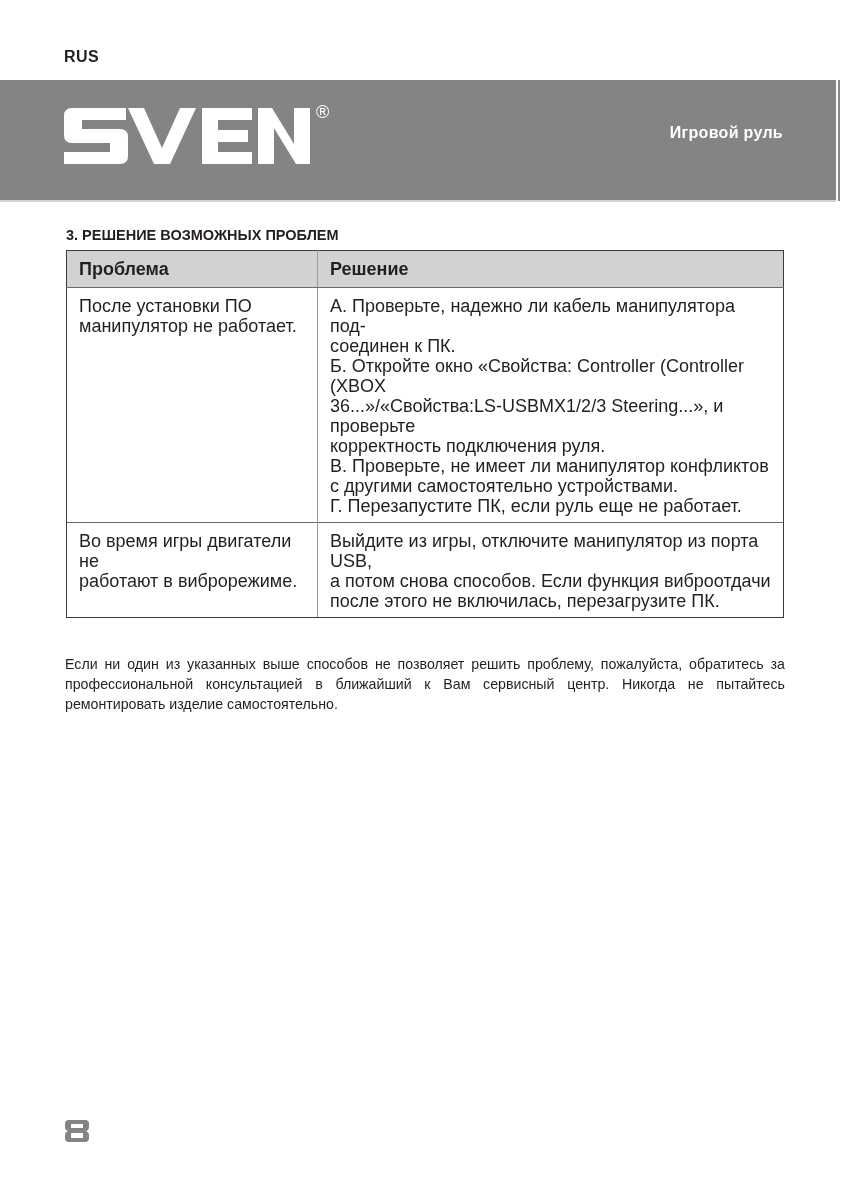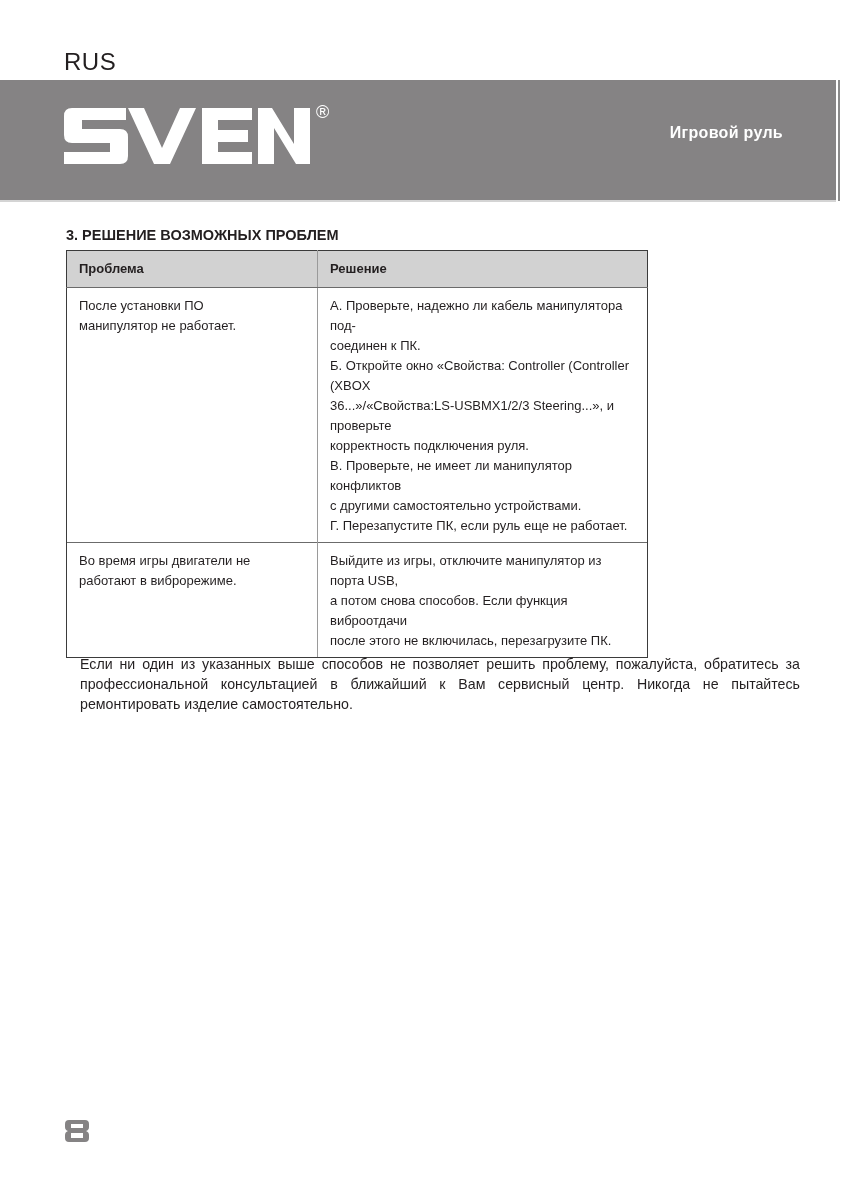--- a/index.html
+++ b/index.html
@@ -12,22 +12,22 @@
     height: 1192px;
     position: relative;
     overflow: hidden;
     font-family: "Liberation Sans", "DejaVu Sans", sans-serif;
     color: #231f20;
   }
   .lang-label {
     position: absolute;
     left: 64px;
     top: 48px;
-    font-size: 24px;
-    font-weight: normal;
+    font-size: 16px;
+    font-weight: bold;
     color: #231f20;
     letter-spacing: 0.5px;
   }
   .header-band {
     position: absolute;
     left: 0;
     top: 80px;
     width: 836px;
     height: 120px;
     background: #858384;
@@ -69,23 +69,23 @@
     left: 66px;
     top: 227px;
     font-size: 14.5px;
     font-weight: bold;
     color: #231f20;
   }
   table.problems {
     position: absolute;
     left: 66px;
     top: 250px;
-    width: 582px;
+    width: 718px;
     border-collapse: collapse;
-    font-size: 13px;
+    font-size: 18px;
     line-height: 20px;
     color: #231f20;
   }
   table.problems th {
     background: #d2d2d2;
     text-align: left;
     font-weight: bold;
     padding: 8px 12px 8px 12px;
     height: 20px;
     border: 1px solid #3b3b3b;
@@ -97,21 +97,21 @@
     padding: 8px 10px 6px 12px;
     border-left: 1px solid #3b3b3b;
     border-right: 1px solid #3b3b3b;
     border-top: 1px solid #6b6b6b;
   }
   table.problems td.col-problem { width: 228px; border-right: 1px solid #9a9a9a; }
   table.problems tr:last-child td { border-bottom: 1.5px solid #3b3b3b; }
   .sol-line { display: block; }
   .footer-note {
     position: absolute;
-    left: 80px;
+    left: 65px;
     top: 654px;
     width: 720px;
     font-size: 14.2px;
     line-height: 20px;
     text-align: justify;
     color: #231f20;
   }
   .page-number {
     position: absolute;
     left: 64px;

